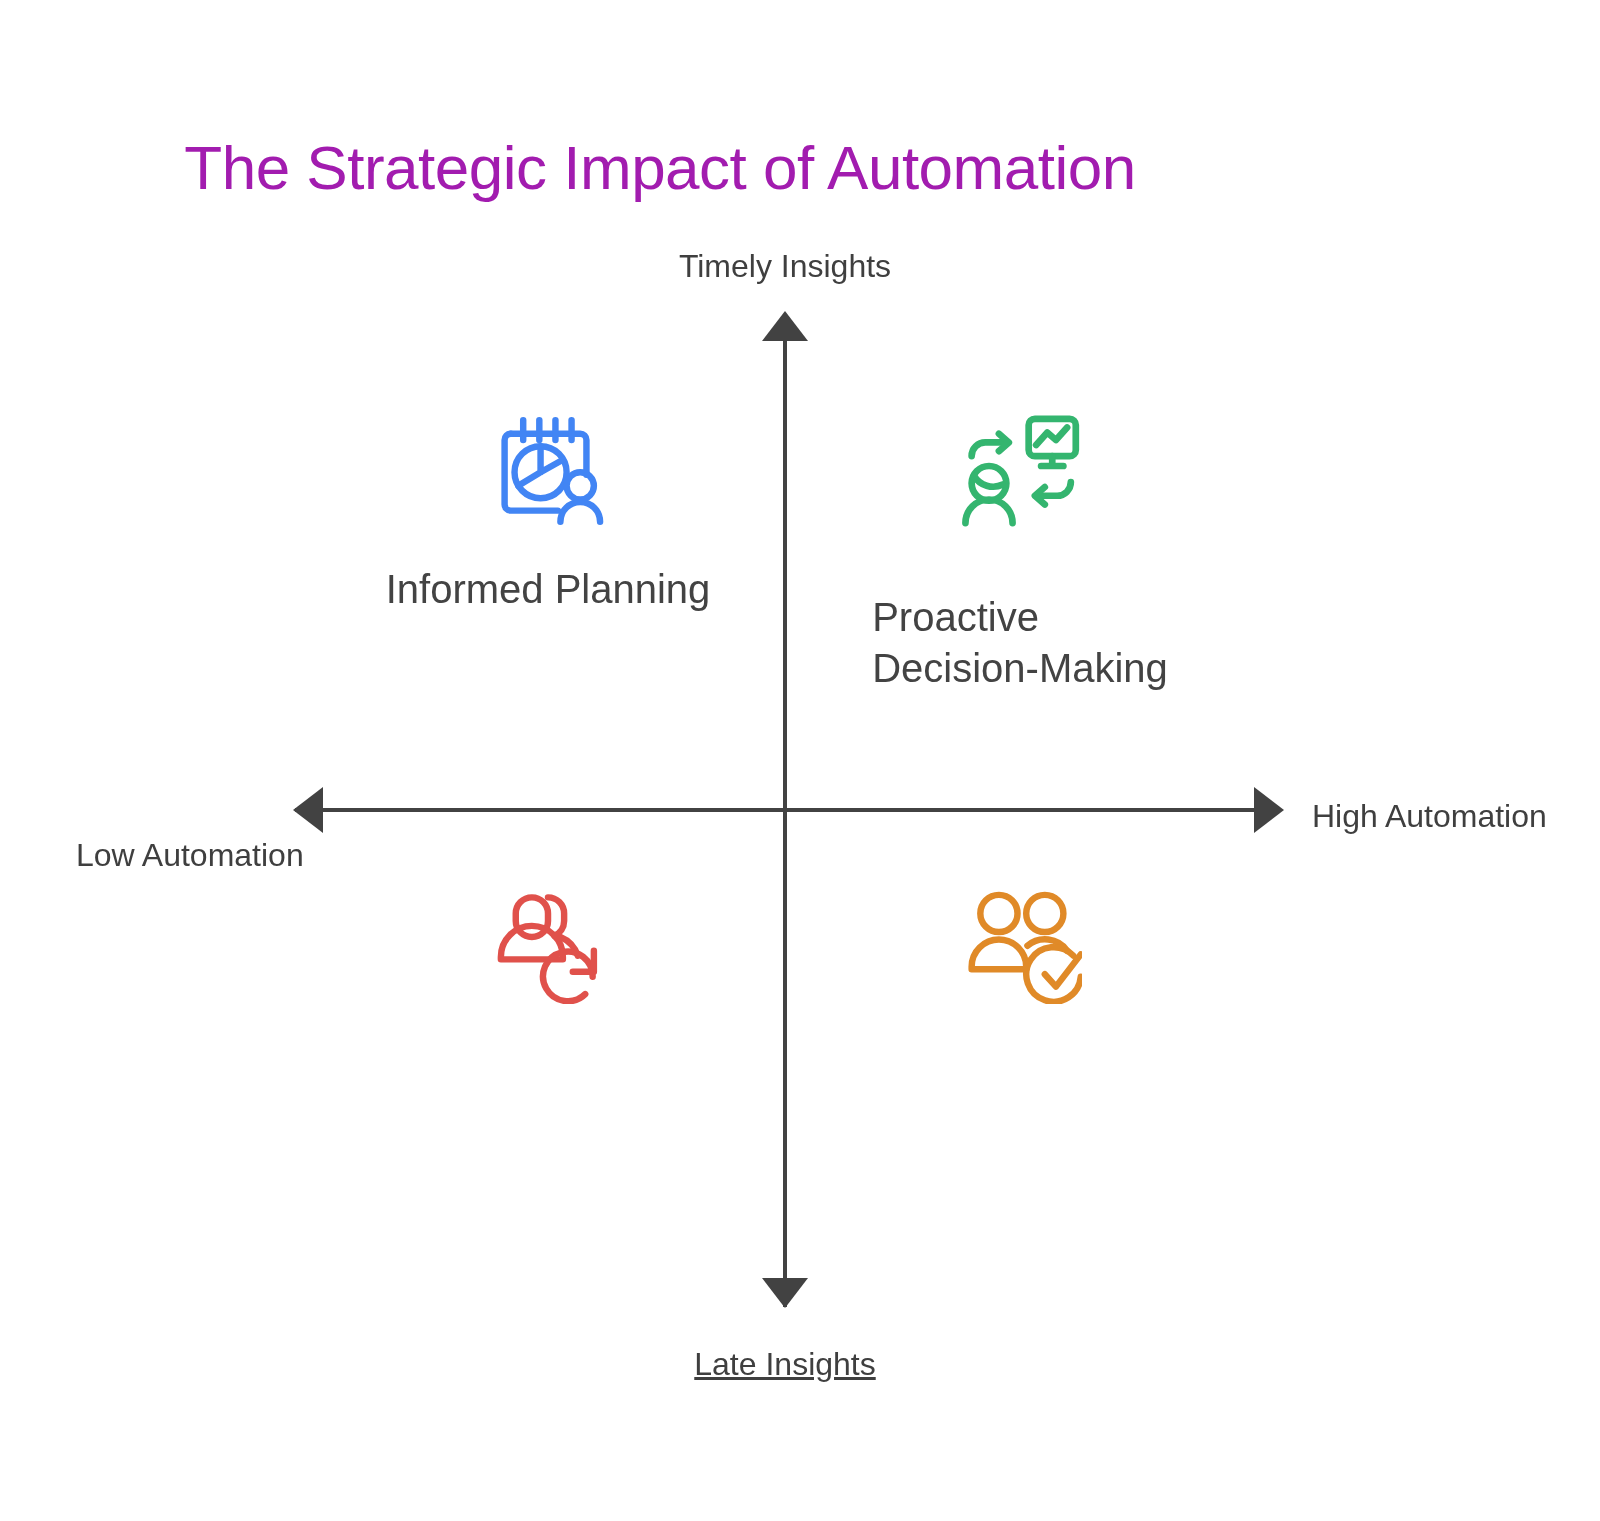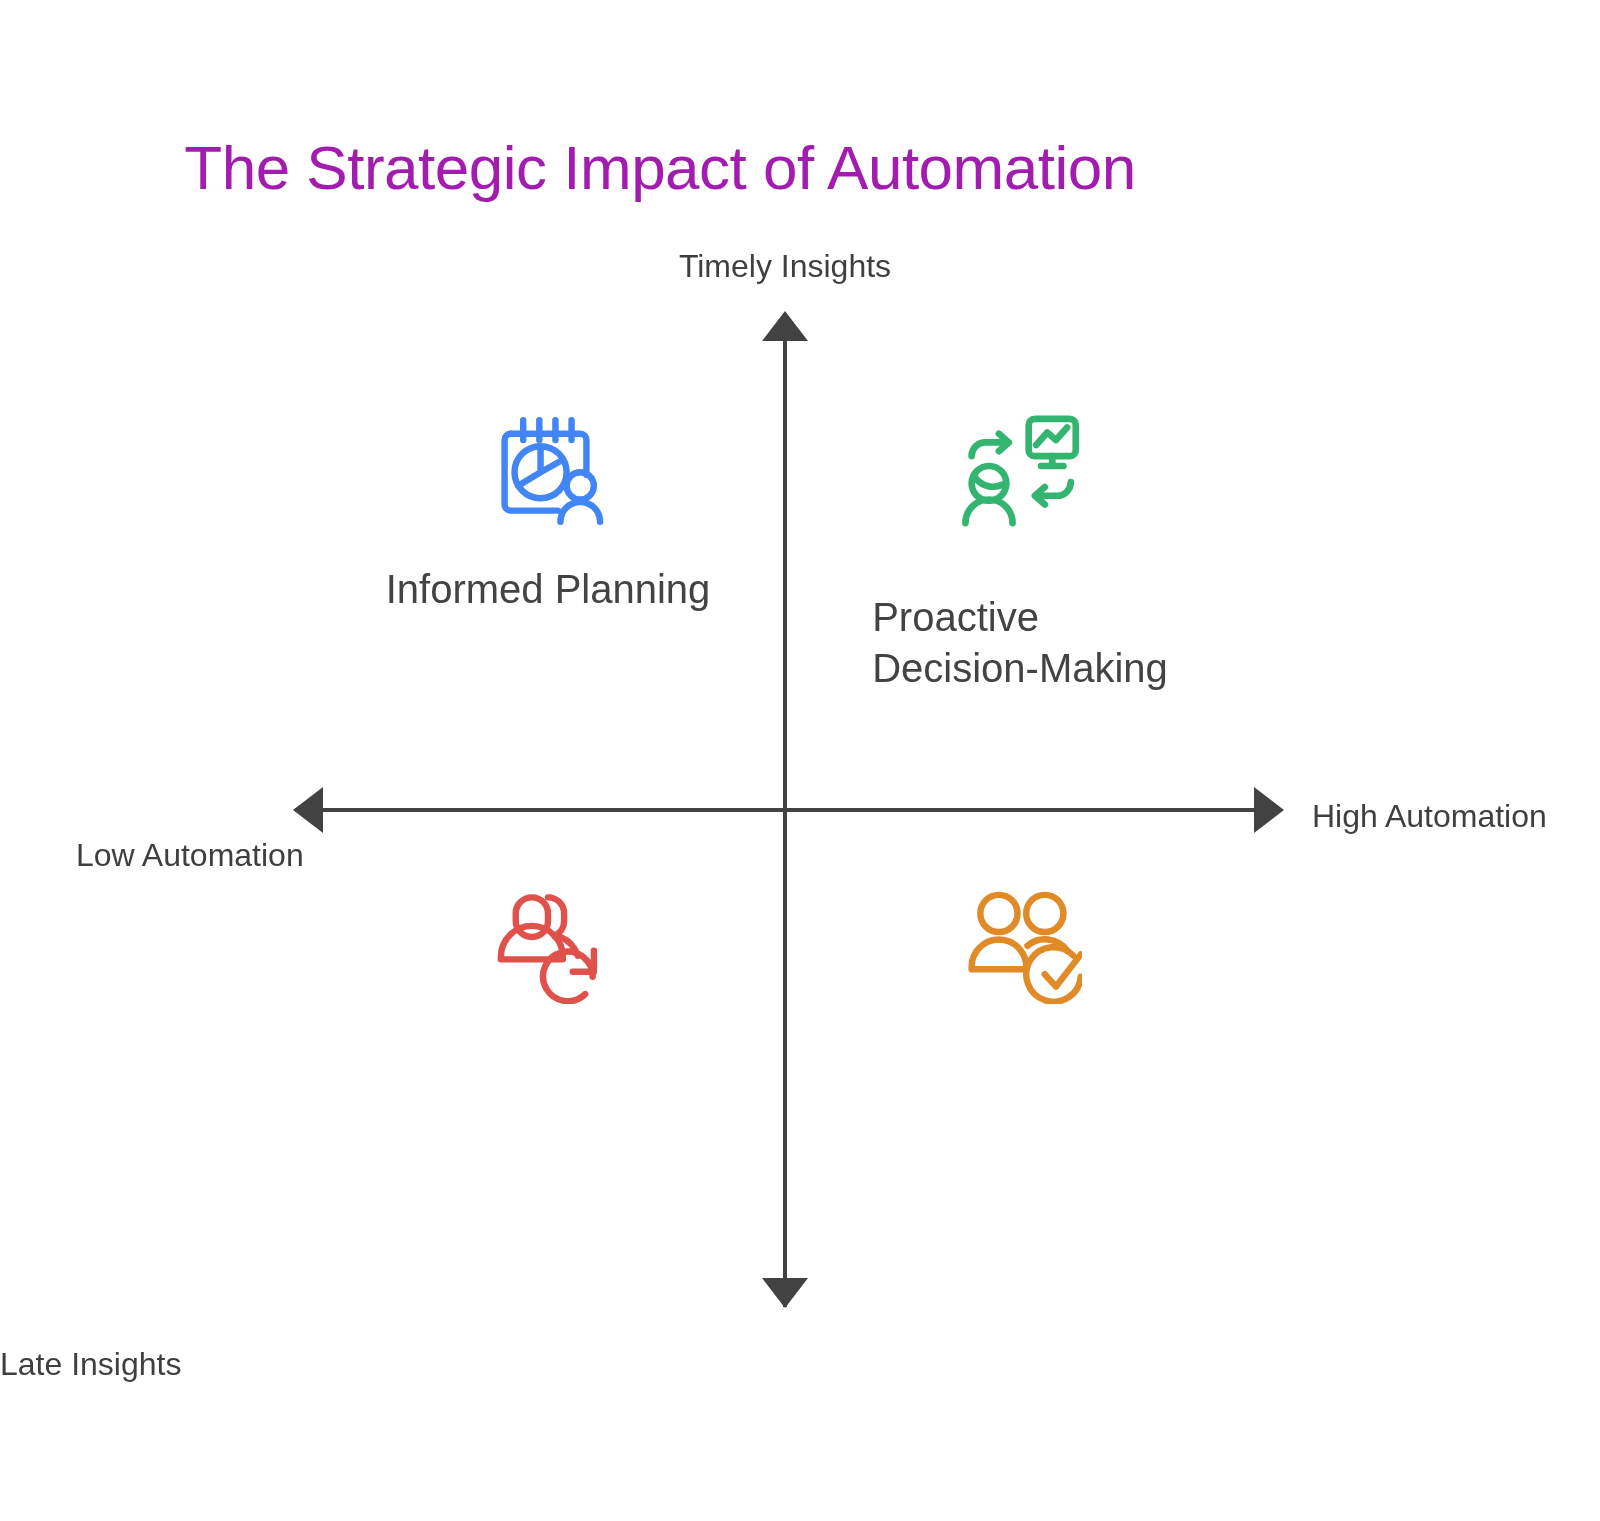--- a/index.html
+++ b/index.html
@@ -90,20 +90,22 @@
   #axis-label-top {
     top: 248px;
     left: 0;
     width: 1570px;
     text-align: center;
   }
   #axis-label-bottom {
     top: 1346px;
     left: 0;
     width: 1570px;
+    text-align: center;
+    text-decoration: underline;
   }
   #axis-label-left {
     top: 798px;
     left: 76px;
     margin-top: 39px;
   }
   #axis-label-right {
     top: 798px;
     left: 1312px;
     text-align: right;

